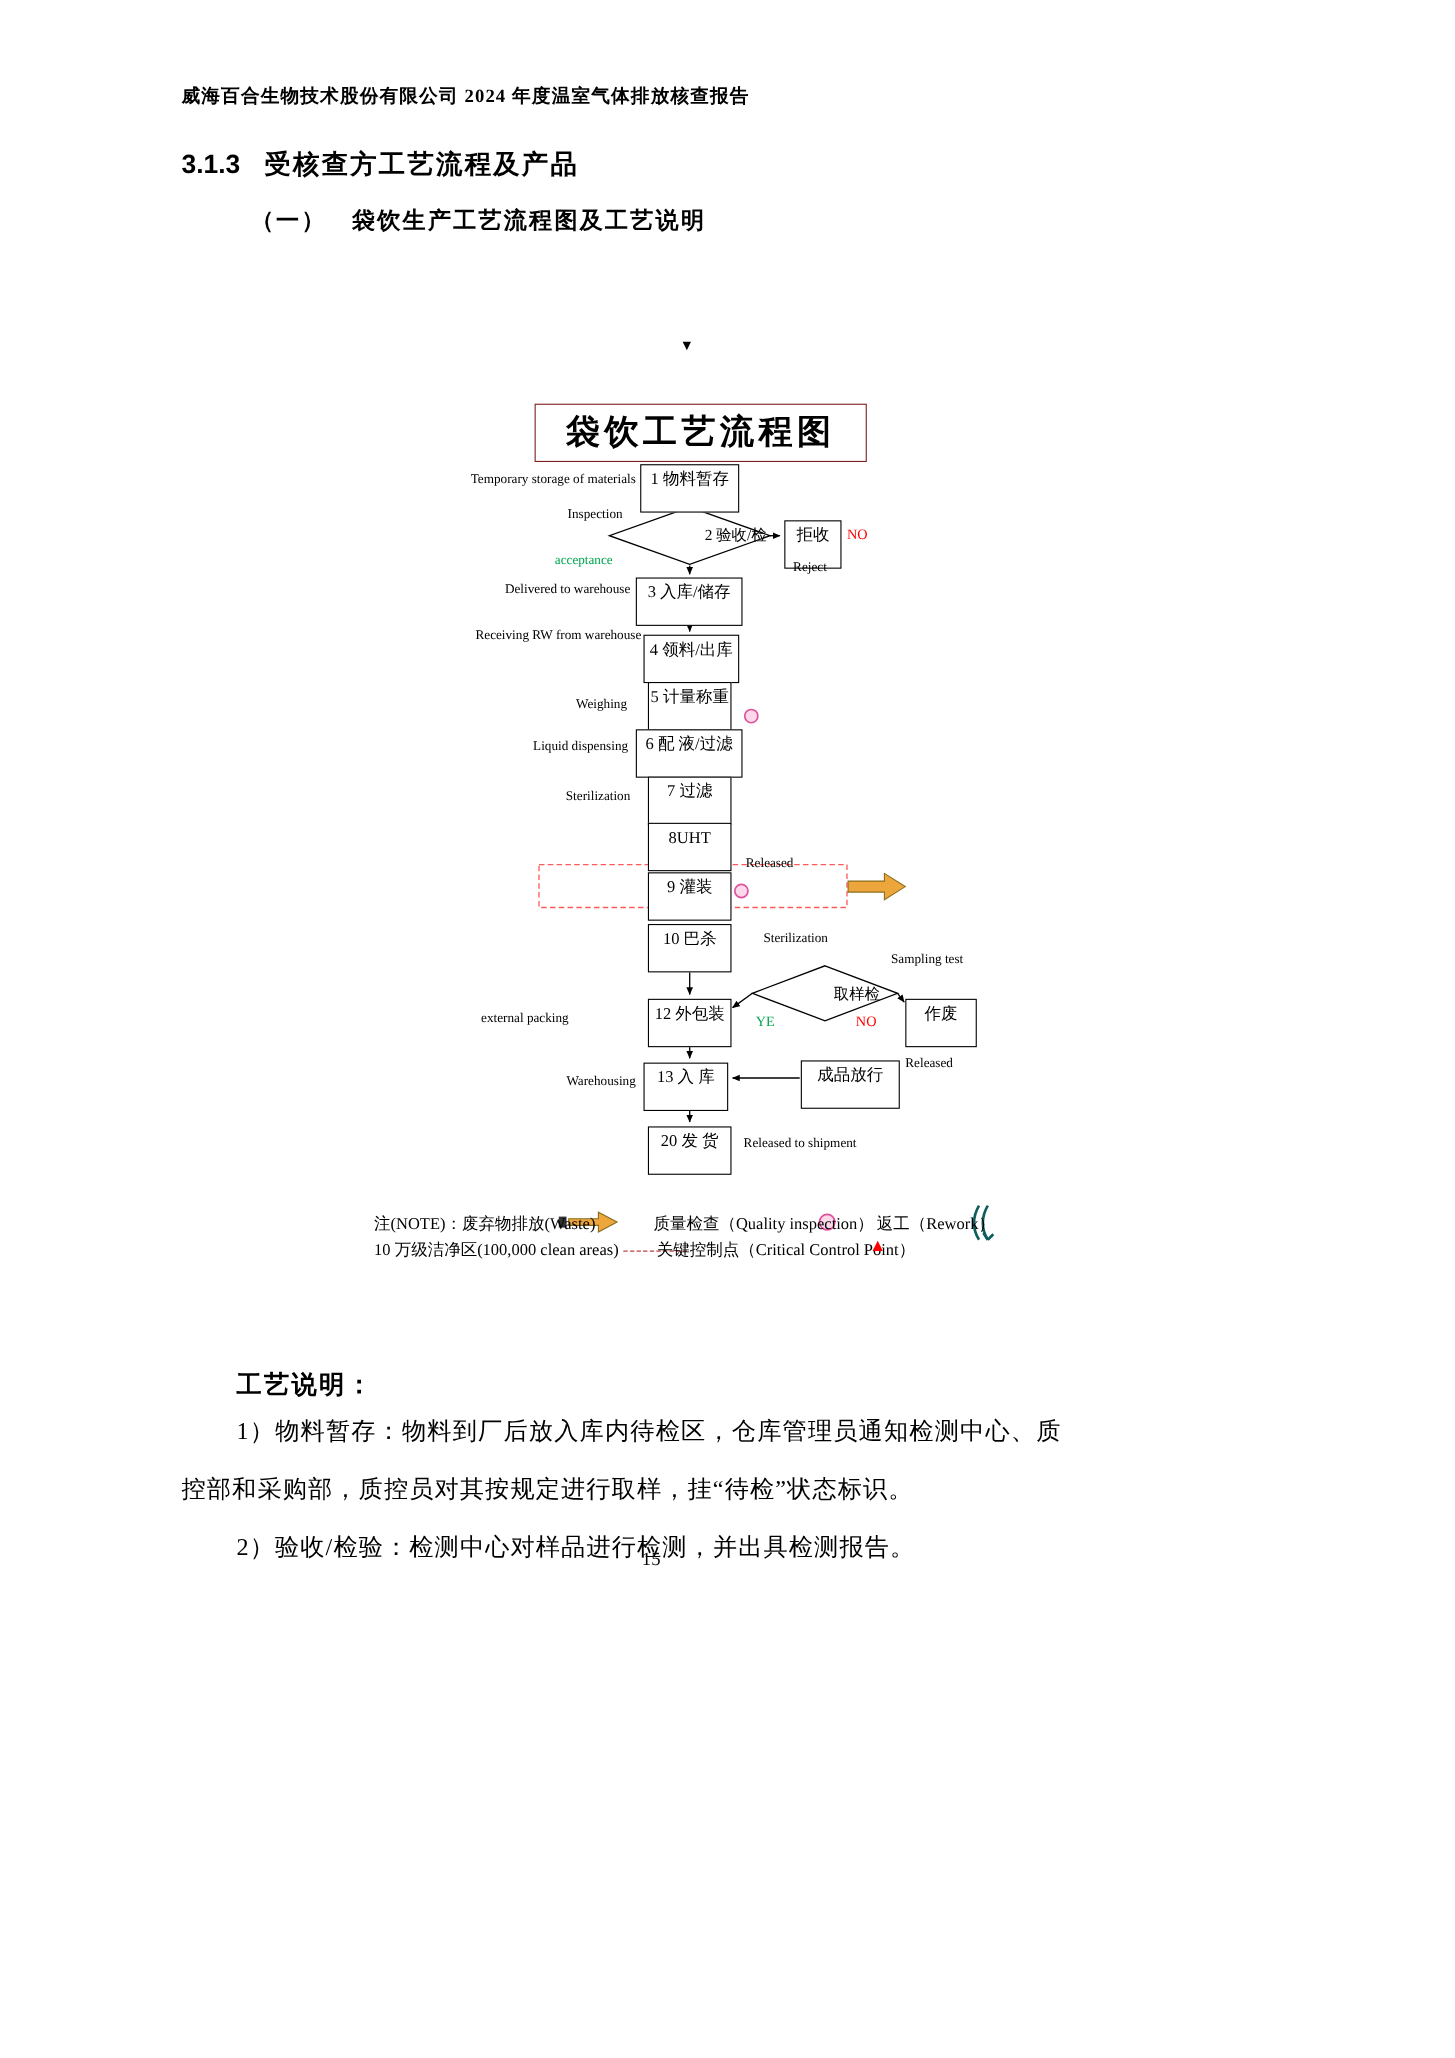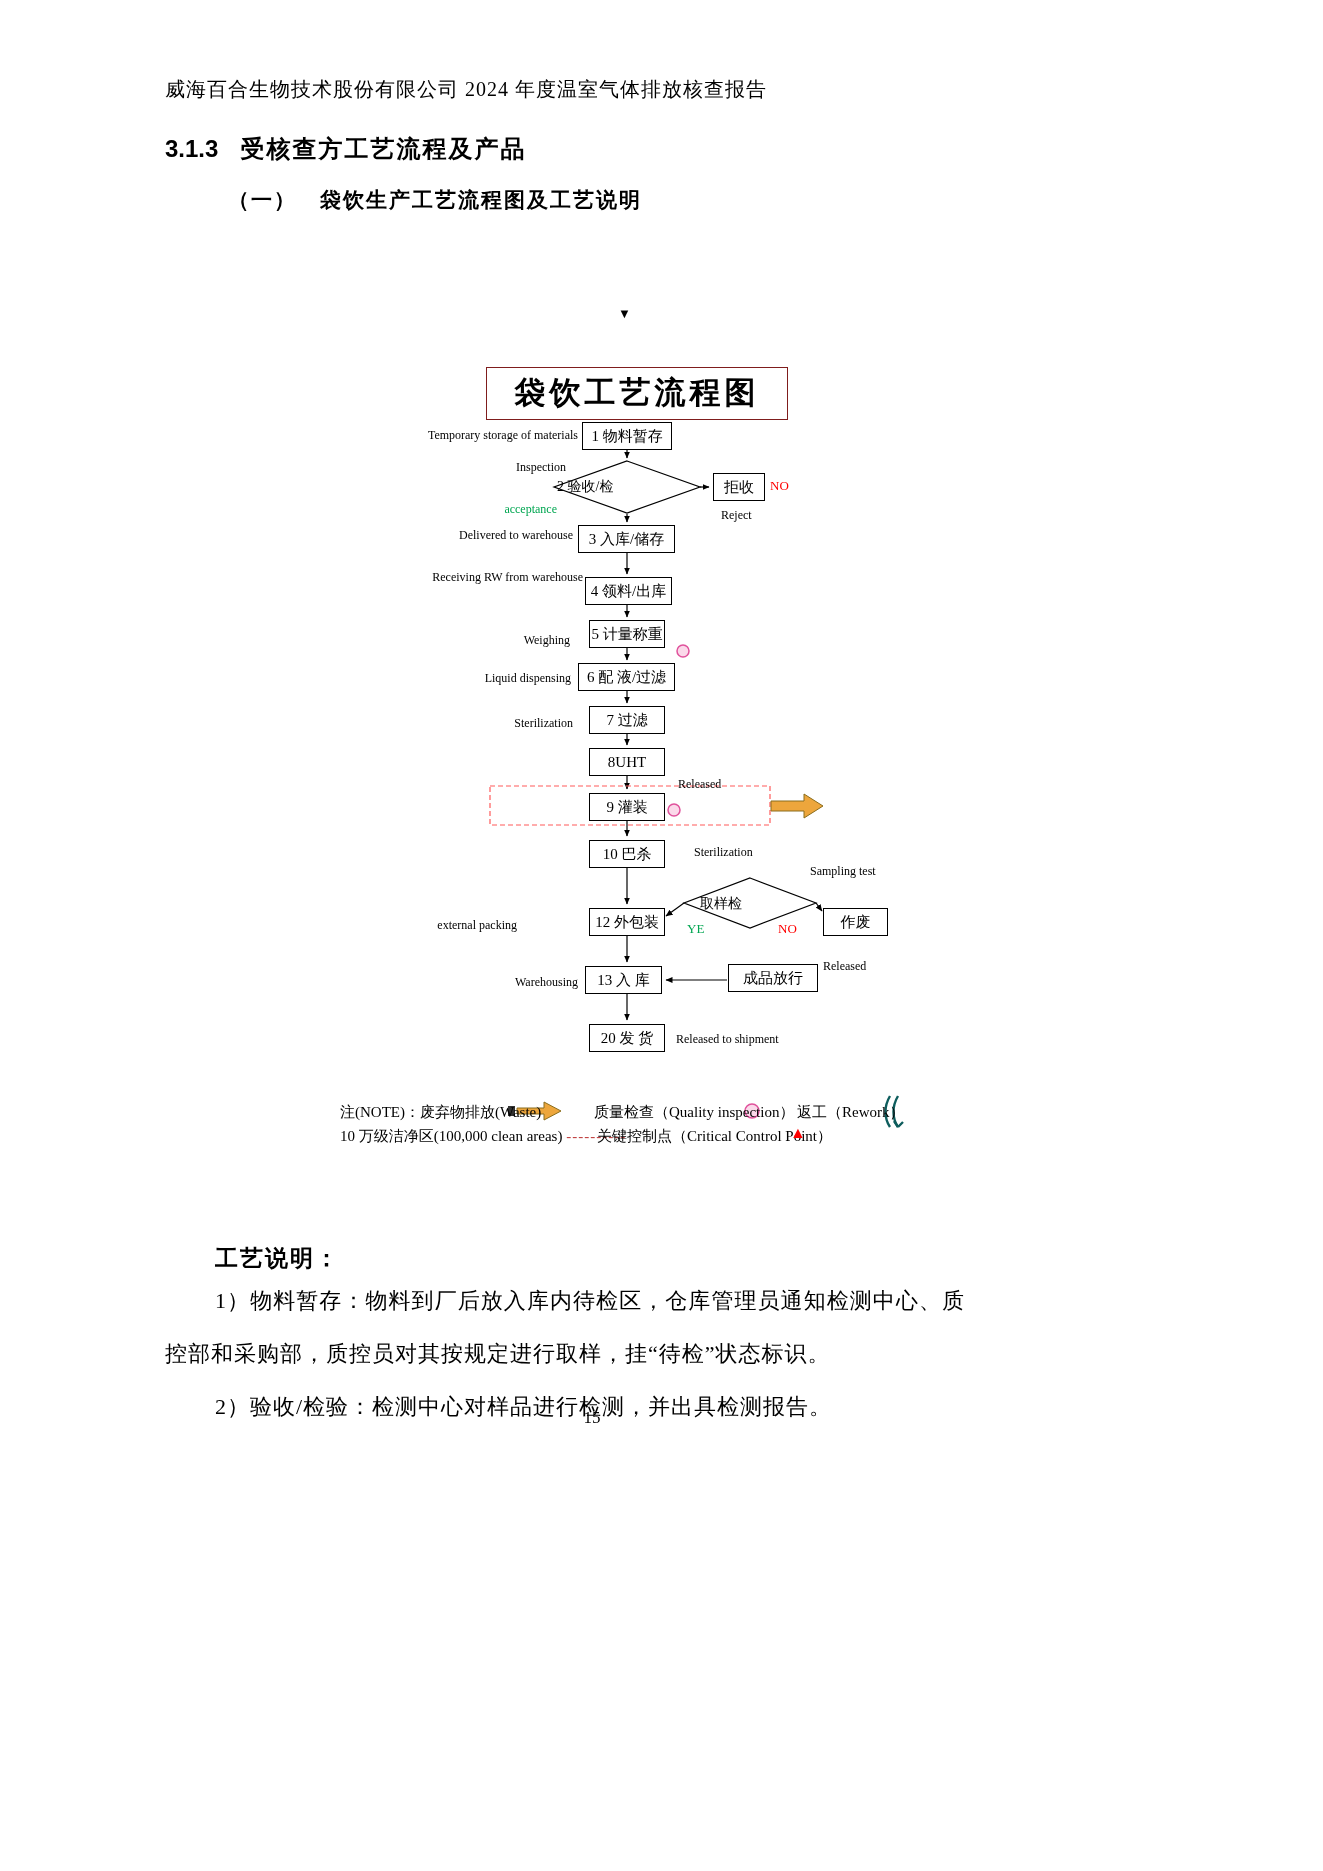--- a/index.html
+++ b/index.html
@@ -1,36 +1,36 @@
 <!DOCTYPE html>
 <html><head>
 <meta charset="utf-8">
 <style>
   * { margin:0; padding:0; box-sizing:border-box; }
   html,body { background:#ffffff; }
   body { font-family:"Liberation Serif", serif; color:#000; }
   .page { position:relative; width:1323px; height:1871px; background:#fff; overflow:hidden; }
 
-  .header { position:absolute; left:165px; top:76px; font-size:20px; font-weight:400; letter-spacing:1px; }
+  .header { position:absolute; left:165px; top:76px; font-size:17px; font-weight:700; letter-spacing:1px; }
 
   .h1 { position:absolute; left:165px; top:133px; font-size:24px; font-weight:bold; font-family:"Liberation Sans", sans-serif; }
   .h1 .h1t { margin-left:22px; letter-spacing:2px; }
   .h2 { position:absolute; left:228px; top:186px; font-size:21px; font-weight:bold; letter-spacing:2px; font-family:Liberation Serif, serif; }
 
   .flow-svg { position:absolute; left:0; top:0; }
 
   .top-marker { position:absolute; left:618px; top:306px; font-size:13px; }
 
   .title-box { position:absolute; left:486px; top:367px; width:302px; height:53px; border:1px solid #7f1d1d;
                font-size:31px; font-weight:bold; text-align:center; line-height:49px; letter-spacing:4px; background:#fff; }
 
-  .fbox { position:absolute; height:28px; border:1px solid #000; background:#fff;
+  .fbox { position:absolute; height:44px; border:1px solid #000; background:#fff;
           font-size:15px; text-align:center; line-height:26px; white-space:nowrap; }
 
-  .dlabel { position:absolute; font-size:14px; text-align:left; white-space:nowrap; }
+  .dlabel { position:absolute; font-size:14px; text-align:right; white-space:nowrap; }
 
   .slabel { position:absolute; font-size:12px; white-space:nowrap; }
   .slabel.r { text-align:right; }
   .lab13 { font-size:13px; }
   .green { color:#00A651; }
   .red { color:#FF0000; }
 
   .legend { position:absolute; font-size:15px; white-space:nowrap; }
   .dash-red { color:#C04040; letter-spacing:1px; }
   .ccp-tri { position:absolute; left:790px; top:1124px; font-size:16px; color:#FF0000; }

